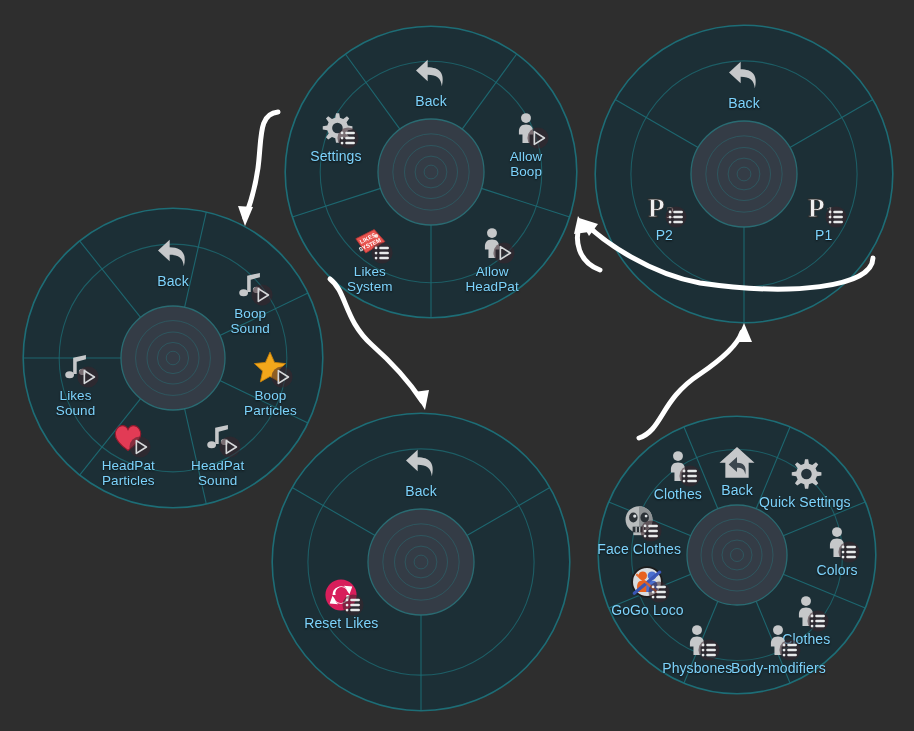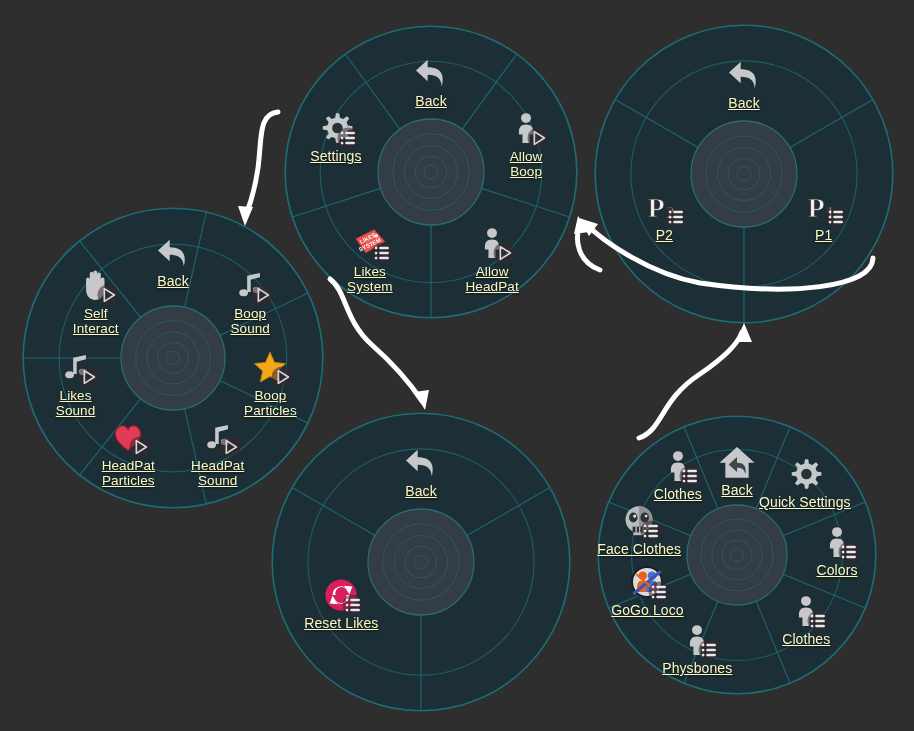--- a/index.html
+++ b/index.html
@@ -37,26 +37,25 @@
     left: 0; top: 0;
     width: 100%;
     height: 100%;
   }
   .item {
     position: absolute;
     width: 120px;
     margin-left: -60px;
     margin-top: -34px;
     text-align: center;
-    color: #fef9c3;
+    color: #7dd3fc;
     font-size: 13.5px;
     line-height: 15px;
     letter-spacing: 0.1px;
     pointer-events: auto;
-    text-decoration: underline;
   }
   .item .glyphrow {
     position: relative;
     height: 42px;
     display: flex;
     align-items: center;
     justify-content: center;
   }
   .item .glyph {
     display: inline-block;
@@ -173,32 +172,20 @@
                   <ellipse cx="15" cy="35" rx="6.2" ry="5" fill="#c6c8ca"></ellipse>
                   <ellipse cx="33.5" cy="31" rx="5.4" ry="4.4" fill="#c6c8ca"></ellipse>
                 </svg><span class="badge"><svg width="22" height="22" viewBox="0 0 24 24">
                     <circle cx="12" cy="12" r="11.5" fill="rgba(60,36,44,.55)"></circle>
                     <path d="M8 5 L19 12 L8 19 Z" fill="none" stroke="#d6d8da" stroke-width="1.8" stroke-linejoin="round"></path>
                   </svg></span></span>
             </div>
             <span class="label">Likes
 Sound</span>
           </div>
-          <div class="item" style="left: 73.7749px; top: 90.6652px;">
-            <div class="glyphrow">
-              <span class="glyph"><svg width="34" height="34" viewBox="0 0 48 48">
-                  <path d="M10 26 L10 16 A2.6 2.6 0 0 1 15.2 16 L15.2 22 L15.2 8 A2.6 2.6 0 0 1 20.4 8 L20.4 21 L20.4 6 A2.6 2.6 0 0 1 25.6 6 L25.6 21 L25.6 9 A2.6 2.6 0 0 1 30.8 9 L30.8 23 L30.8 16 A2.6 2.6 0 0 1 36 16 L36 30 C36 40 30 45 23 45 C15 45 10 39 10 30 Z" fill="#c6c8ca"></path>
-                </svg><span class="badge"><svg width="22" height="22" viewBox="0 0 24 24">
-                    <circle cx="12" cy="12" r="11.5" fill="rgba(60,36,44,.55)"></circle>
-                    <path d="M8 5 L19 12 L8 19 Z" fill="none" stroke="#d6d8da" stroke-width="1.8" stroke-linejoin="round"></path>
-                  </svg></span></span>
-            </div>
-            <span class="label">Self
-Interact</span>
-          </div>
         </div>
       </div>
       <div class="menu" style="left: 284px; top: 25px; width: 294px; height: 294px;">
         <svg class="wheel" viewBox="0 0 294 294">
           <circle cx="147" cy="147" r="145.8" fill="#1c2f36" stroke="#1d6d76" stroke-width="1.6"></circle>
           <circle cx="147" cy="147" r="110.808" fill="none" stroke="#1d6d76" stroke-width="1.1" opacity="0.75"></circle>
           <line x1="115.84738162849894" y1="104.12209929812778" x2="61.300910215757426" y2="29.045322220132647" stroke="#1d6d76" stroke-width="1.1" opacity="0.9"></line>
           <line x1="178.1526183715011" y1="104.12209929812778" x2="232.69908978424257" y2="29.045322220132647" stroke="#1d6d76" stroke-width="1.1" opacity="0.9"></line>
           <line x1="197.40599536364314" y1="163.37790070187222" x2="285.6640400758334" y2="192.05467777986735" stroke="#1d6d76" stroke-width="1.1" opacity="0.9"></line>
           <line x1="147" y1="200" x2="147" y2="292.8" stroke="#1d6d76" stroke-width="1.1" opacity="0.9"></line>
@@ -448,20 +435,37 @@
                     <circle cx="5.5" cy="6.5" r="1.5" fill="#e7e9ea"></circle>
                     <rect x="9" y="5.1" width="10.5" height="2.8" rx="1.2" fill="#e7e9ea"></rect>
                     <circle cx="5.5" cy="12" r="1.5" fill="#e7e9ea"></circle>
                     <rect x="9" y="10.6" width="10.5" height="2.8" rx="1.2" fill="#e7e9ea"></rect>
                     <circle cx="5.5" cy="17.5" r="1.5" fill="#e7e9ea"></circle>
                     <rect x="9" y="16.1" width="10.5" height="2.8" rx="1.2" fill="#e7e9ea"></rect>
                   </svg></span></span>
             </div>
             <span class="label">Clothes</span>
           </div>
+          <div class="item big" style="left: 181.417px; top: 237.574px;">
+            <div class="glyphrow">
+              <span class="glyph"><svg width="34" height="34" viewBox="0 0 48 48">
+                  <circle cx="24" cy="10" r="7" fill="#c6c8ca"></circle>
+                  <path d="M24 19 C31 19 34 23 34 29 L34 33 L29 33 L29 45 L19 45 L19 33 L14 33 L14 29 C14 23 17 19 24 19 Z" fill="#c6c8ca"></path>
+                </svg><span class="badge"><svg width="22" height="22" viewBox="0 0 24 24">
+                    <circle cx="12" cy="12" r="11.5" fill="rgba(60,36,44,.55)"></circle>
+                    <circle cx="5.5" cy="6.5" r="1.5" fill="#e7e9ea"></circle>
+                    <rect x="9" y="5.1" width="10.5" height="2.8" rx="1.2" fill="#e7e9ea"></rect>
+                    <circle cx="5.5" cy="12" r="1.5" fill="#e7e9ea"></circle>
+                    <rect x="9" y="10.6" width="10.5" height="2.8" rx="1.2" fill="#e7e9ea"></rect>
+                    <circle cx="5.5" cy="17.5" r="1.5" fill="#e7e9ea"></circle>
+                    <rect x="9" y="16.1" width="10.5" height="2.8" rx="1.2" fill="#e7e9ea"></rect>
+                  </svg></span></span>
+            </div>
+            <span class="label">Body-modifiers</span>
+          </div>
           <div class="item big" style="left: 100.292px; top: 238.281px;">
             <div class="glyphrow">
               <span class="glyph"><svg width="34" height="34" viewBox="0 0 48 48">
                   <circle cx="24" cy="10" r="7" fill="#c6c8ca"></circle>
                   <path d="M24 19 C31 19 34 23 34 29 L34 33 L29 33 L29 45 L19 45 L19 33 L14 33 L14 29 C14 23 17 19 24 19 Z" fill="#c6c8ca"></path>
                 </svg><span class="badge"><svg width="22" height="22" viewBox="0 0 24 24">
                     <circle cx="12" cy="12" r="11.5" fill="rgba(60,36,44,.55)"></circle>
                     <circle cx="5.5" cy="6.5" r="1.5" fill="#e7e9ea"></circle>
                     <rect x="9" y="5.1" width="10.5" height="2.8" rx="1.2" fill="#e7e9ea"></rect>
                     <circle cx="5.5" cy="12" r="1.5" fill="#e7e9ea"></circle>

